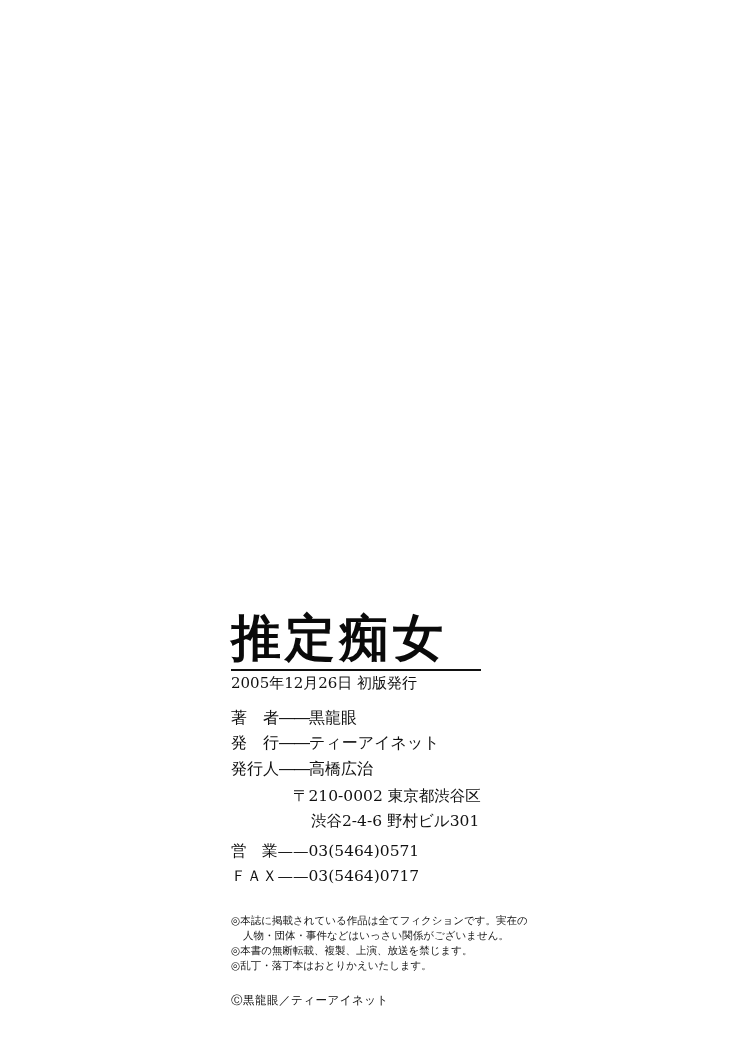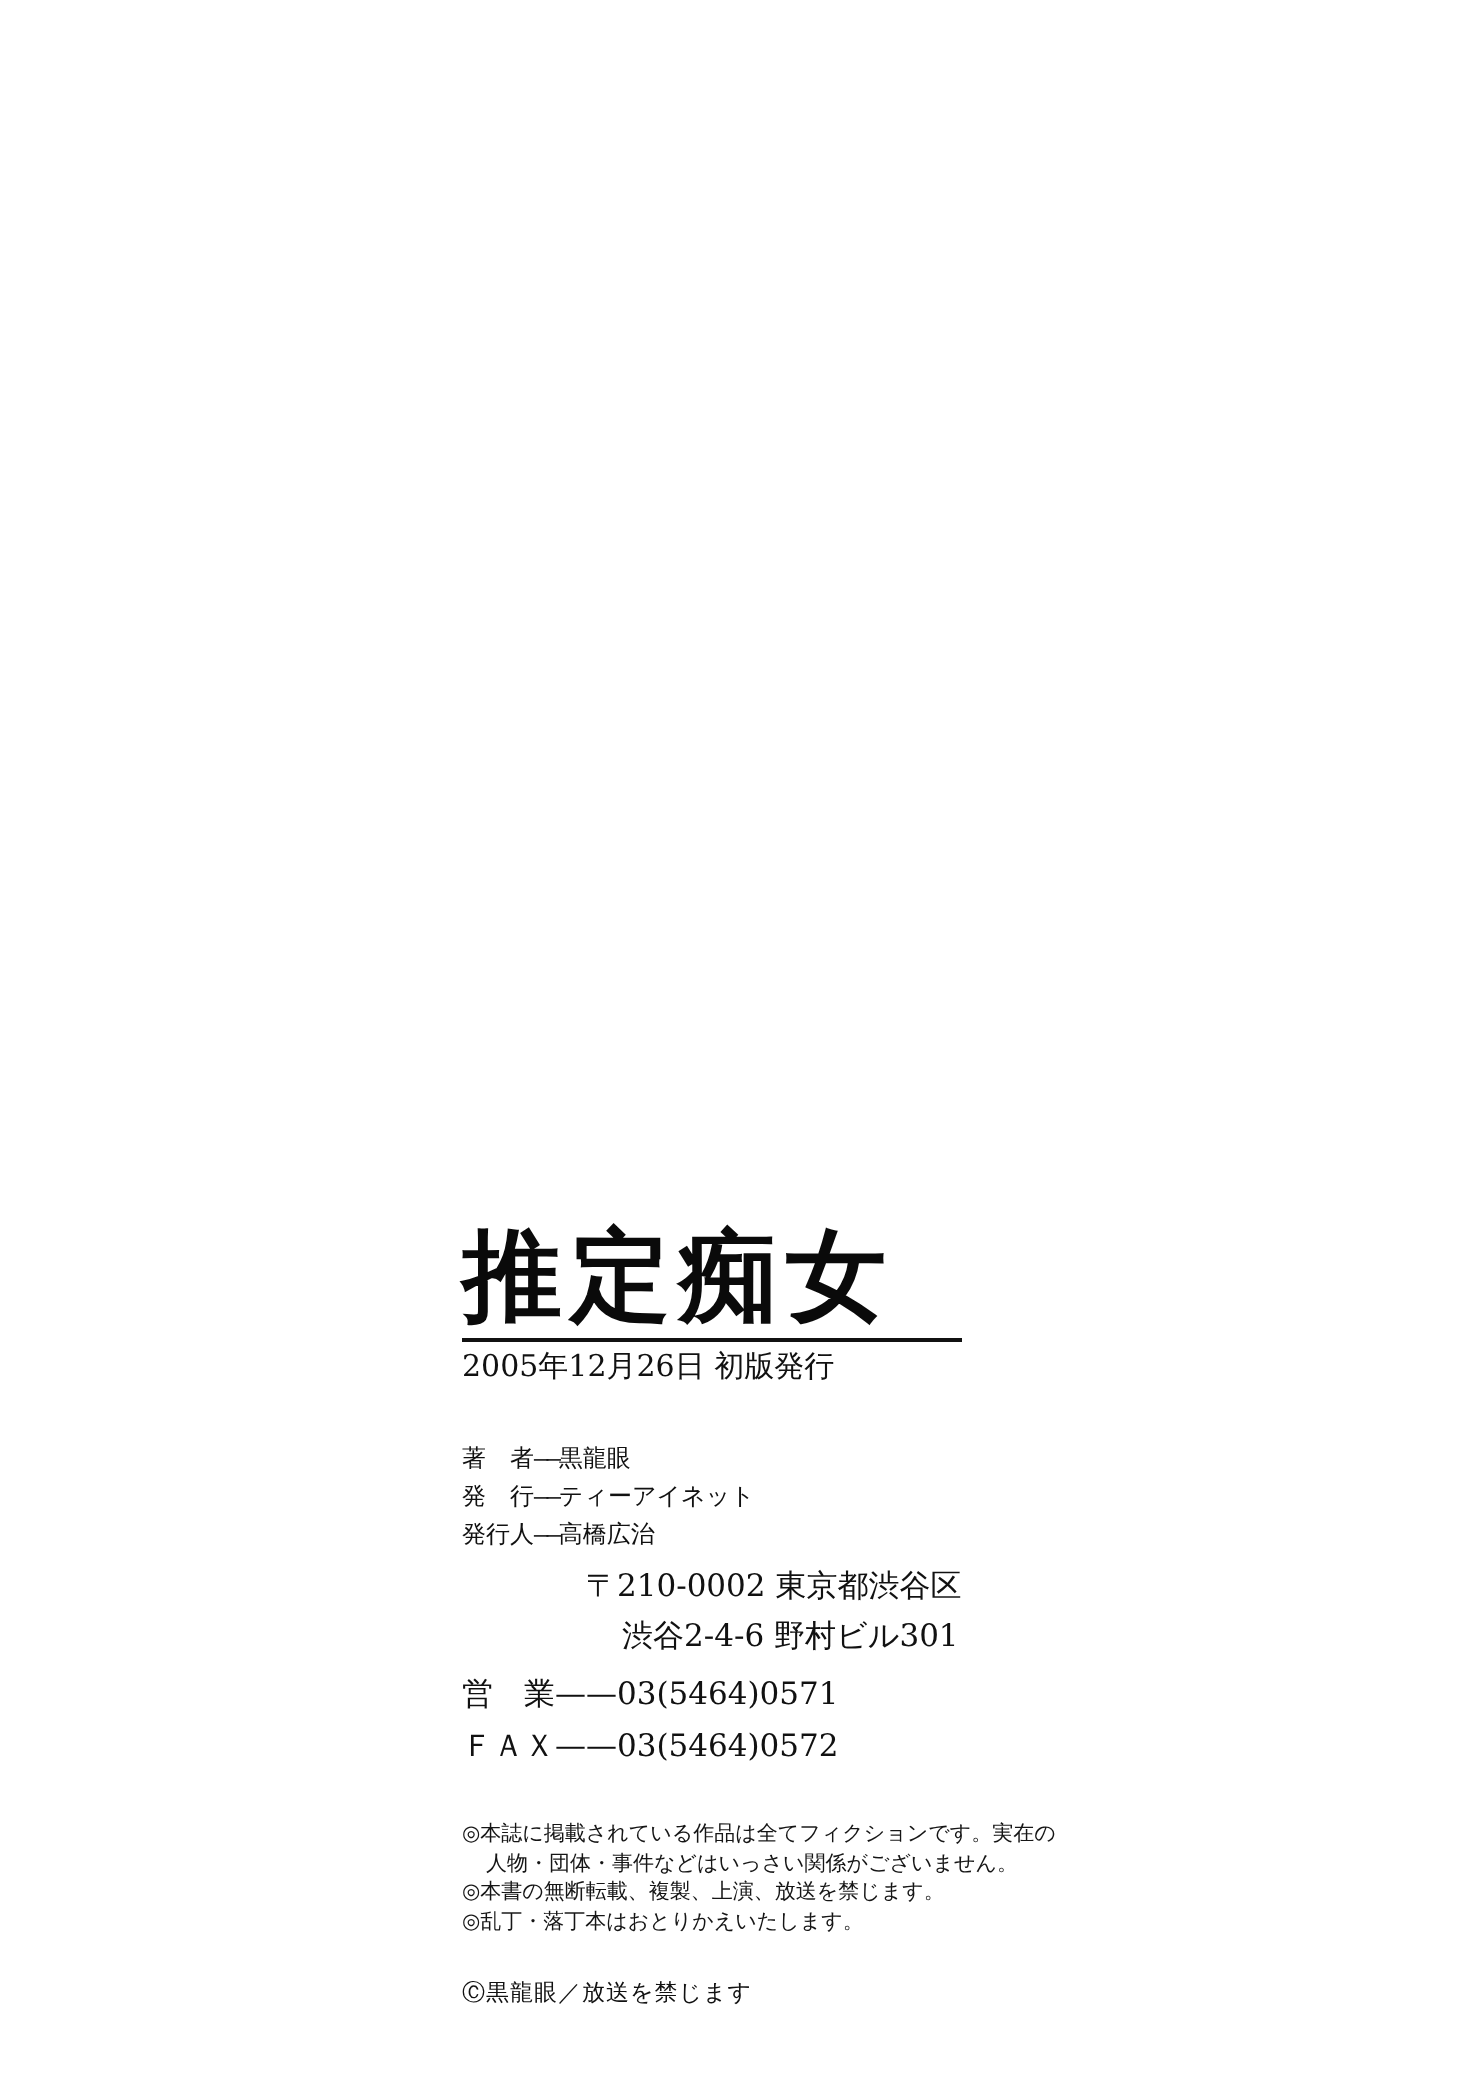--- a/index.html
+++ b/index.html
@@ -52,23 +52,23 @@
 
   .pubdate {
     font-family: "DejaVu Serif", "Liberation Serif", serif;
     font-size: 15px;
     letter-spacing: 0px;
     margin-top: 3px;
     white-space: nowrap;
   }
 
   .credits {
-    margin-top: 28px;
-    font-family: Liberation Mono, monospace;
-    font-size: 12px;
+    margin-top: 12px;
+    font-family: Liberation Sans, sans-serif;
+    font-size: 16px;
     line-height: 1.62;
     white-space: nowrap;
   }
   .credits .row {
     white-space: nowrap;
   }
   .credits .lbl {
     display: inline-block;
   }
   .credits .dash {
@@ -143,27 +143,27 @@
     <div class="addr">
       <div class="l1">〒210-0002 東京都渋谷区</div>
       <div class="l2">渋谷2-4-6 野村ビル301</div>
     </div>
 
     <div class="contact">
       <div class="row">
         <span class="lbl">営　業</span><span class="dash">——</span><span>03(5464)0571</span>
       </div>
       <div class="row">
-        <span class="lbl">ＦＡＸ</span><span class="dash">——</span><span>03(5464)0572</span>
+        <span class="lbl">ＦＡＸ</span><span class="dash">——</span><span>03(5464)0717</span>
       </div>
     </div>
 
     <div class="notices">
       <div>◎本誌に掲載されている作品は全てフィクションです。実在の</div>
       <div class="ind">人物・団体・事件などはいっさい関係がございません。</div>
       <div>◎本書の無断転載、複製、上演、放送を禁じます。</div>
       <div>◎乱丁・落丁本はおとりかえいたします。</div>
     </div>
 
-    <div class="copyright">Ⓒ黒龍眼／放送を禁じます</div>
+    <div class="copyright">Ⓒ黒龍眼／ティーアイネット</div>
 
   </div>
 </div>
 
 </body></html>

